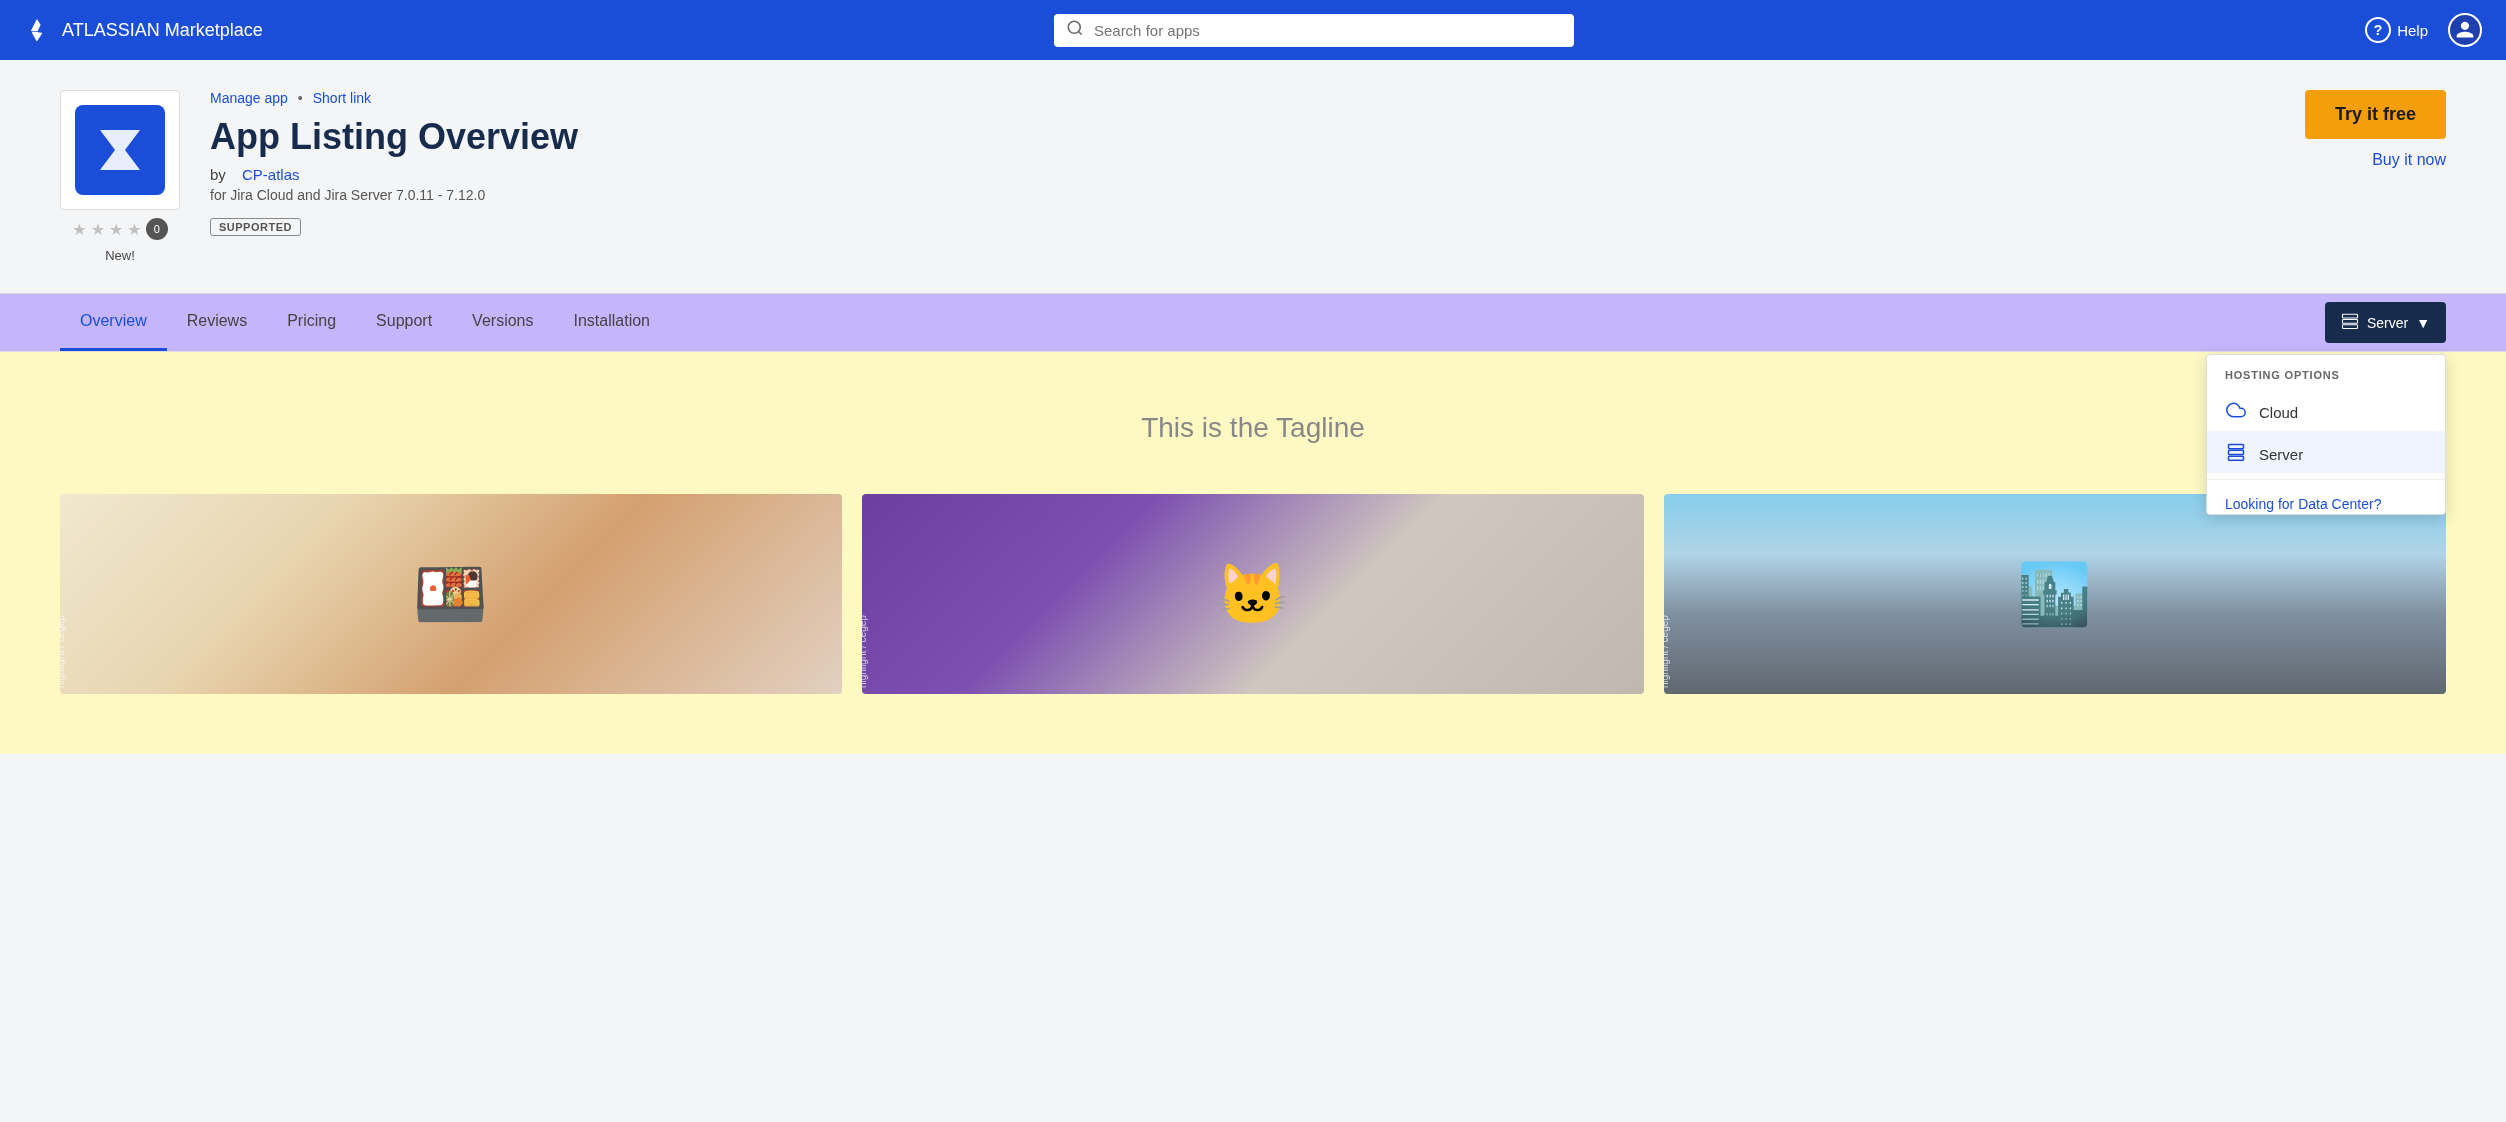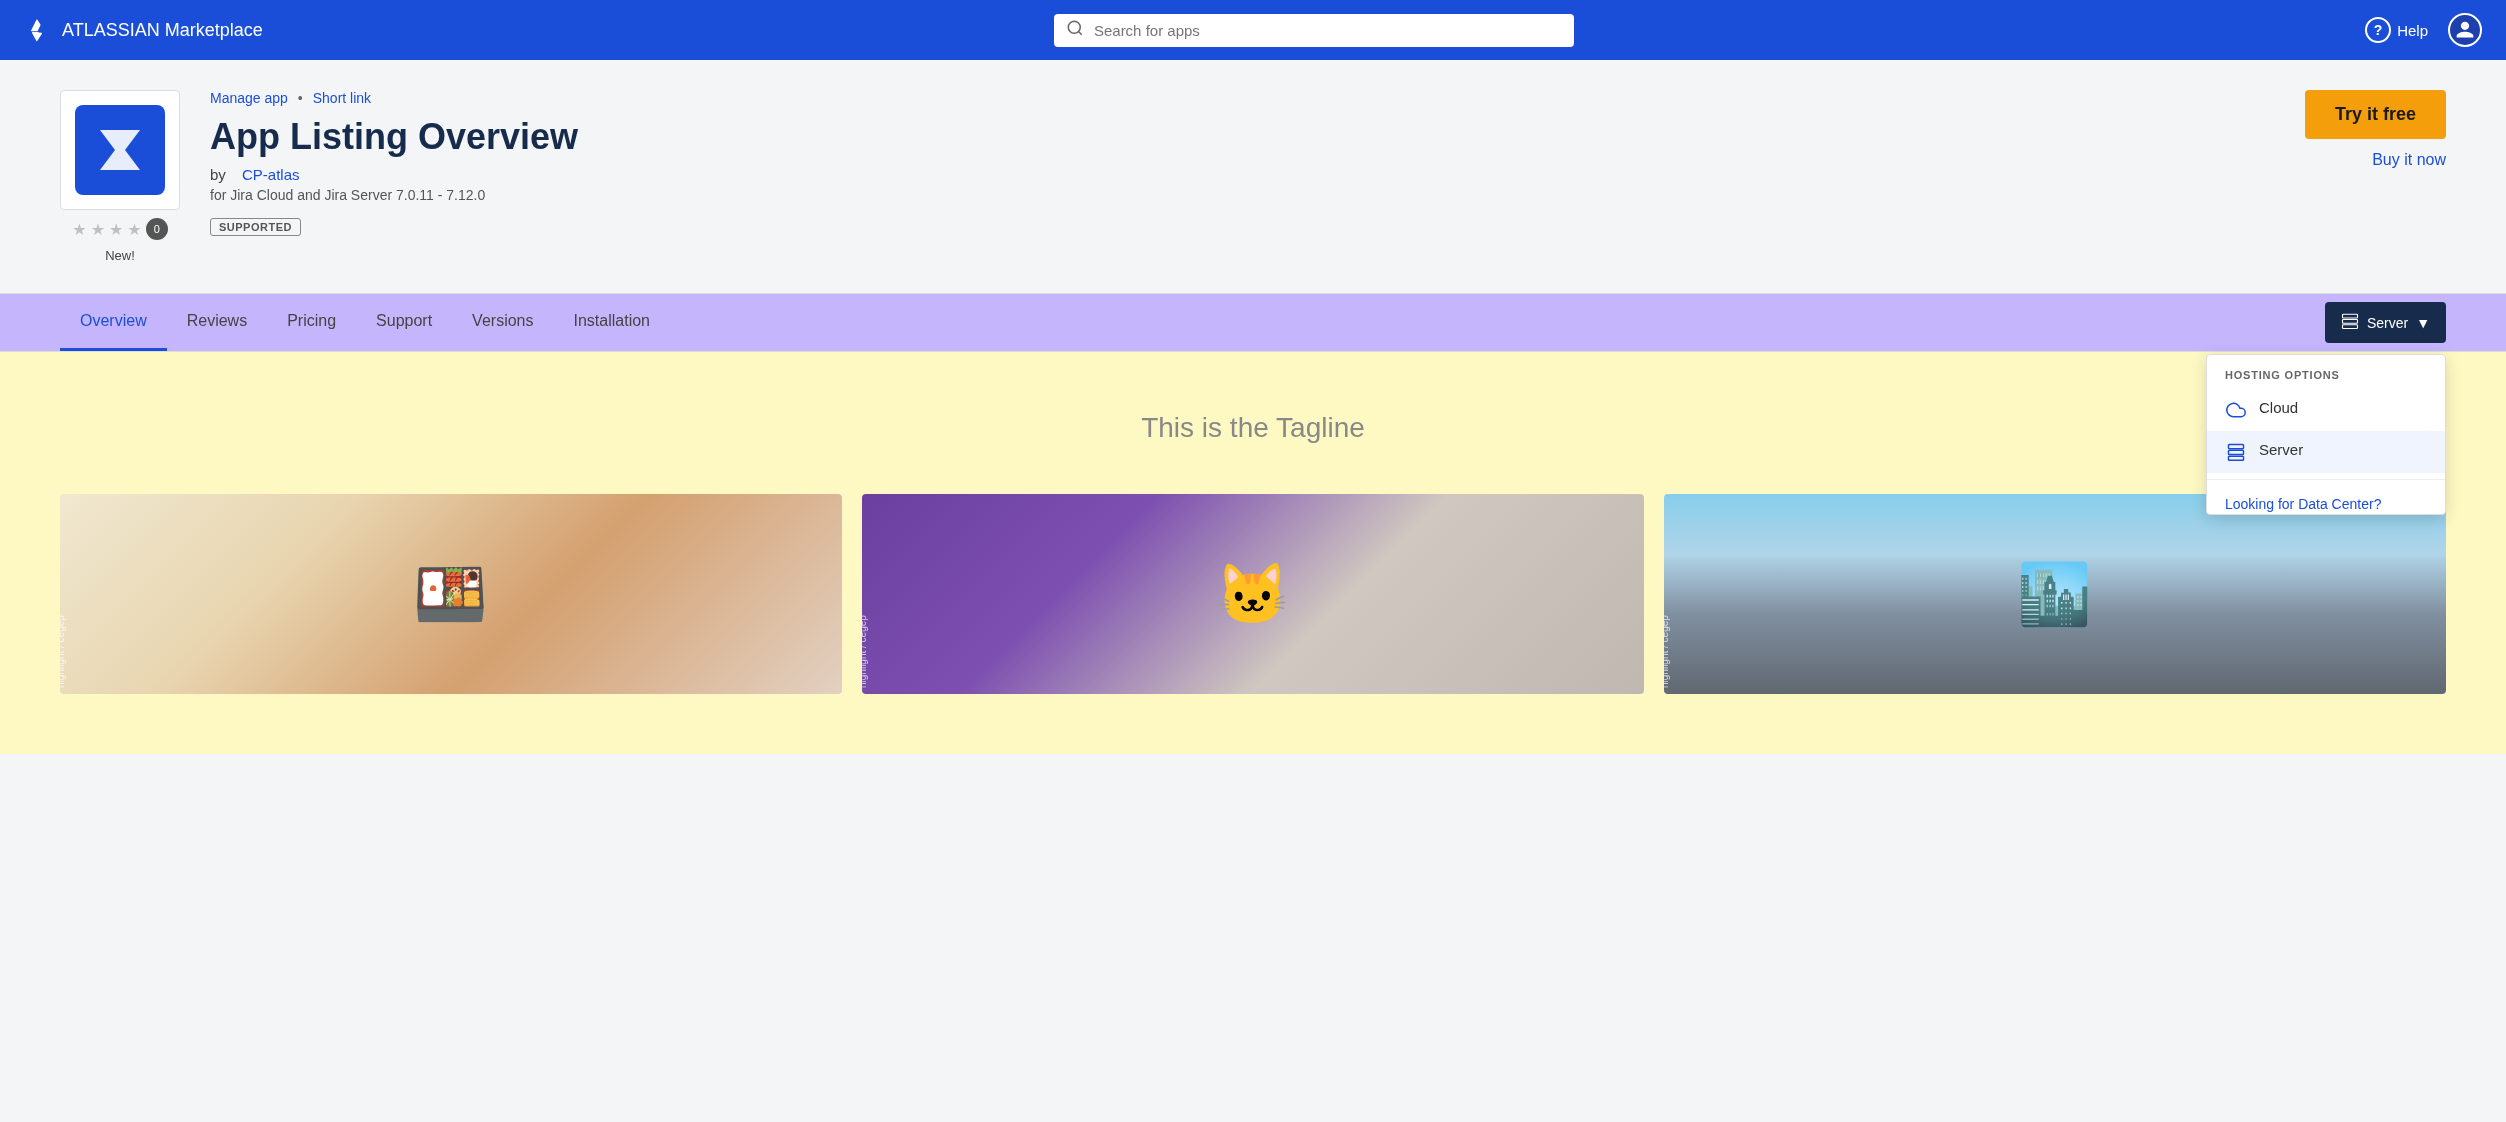--- a/index.html
+++ b/index.html
@@ -250,21 +250,21 @@
     }
     .dropdown-header {
       padding: 14px 18px 8px;
       font-size: 11px;
       font-weight: 700;
       color: #666;
       letter-spacing: 0.8px;
     }
     .dropdown-item {
       display: flex;
-      align-items: flex-start;
+      align-items: flex-end;
       gap: 12px;
       padding: 10px 18px;
       font-size: 15px;
       color: #333;
       cursor: pointer;
     }
     .dropdown-item.selected {
       background: #f0f4ff;
     }
     .dropdown-item-icon {

